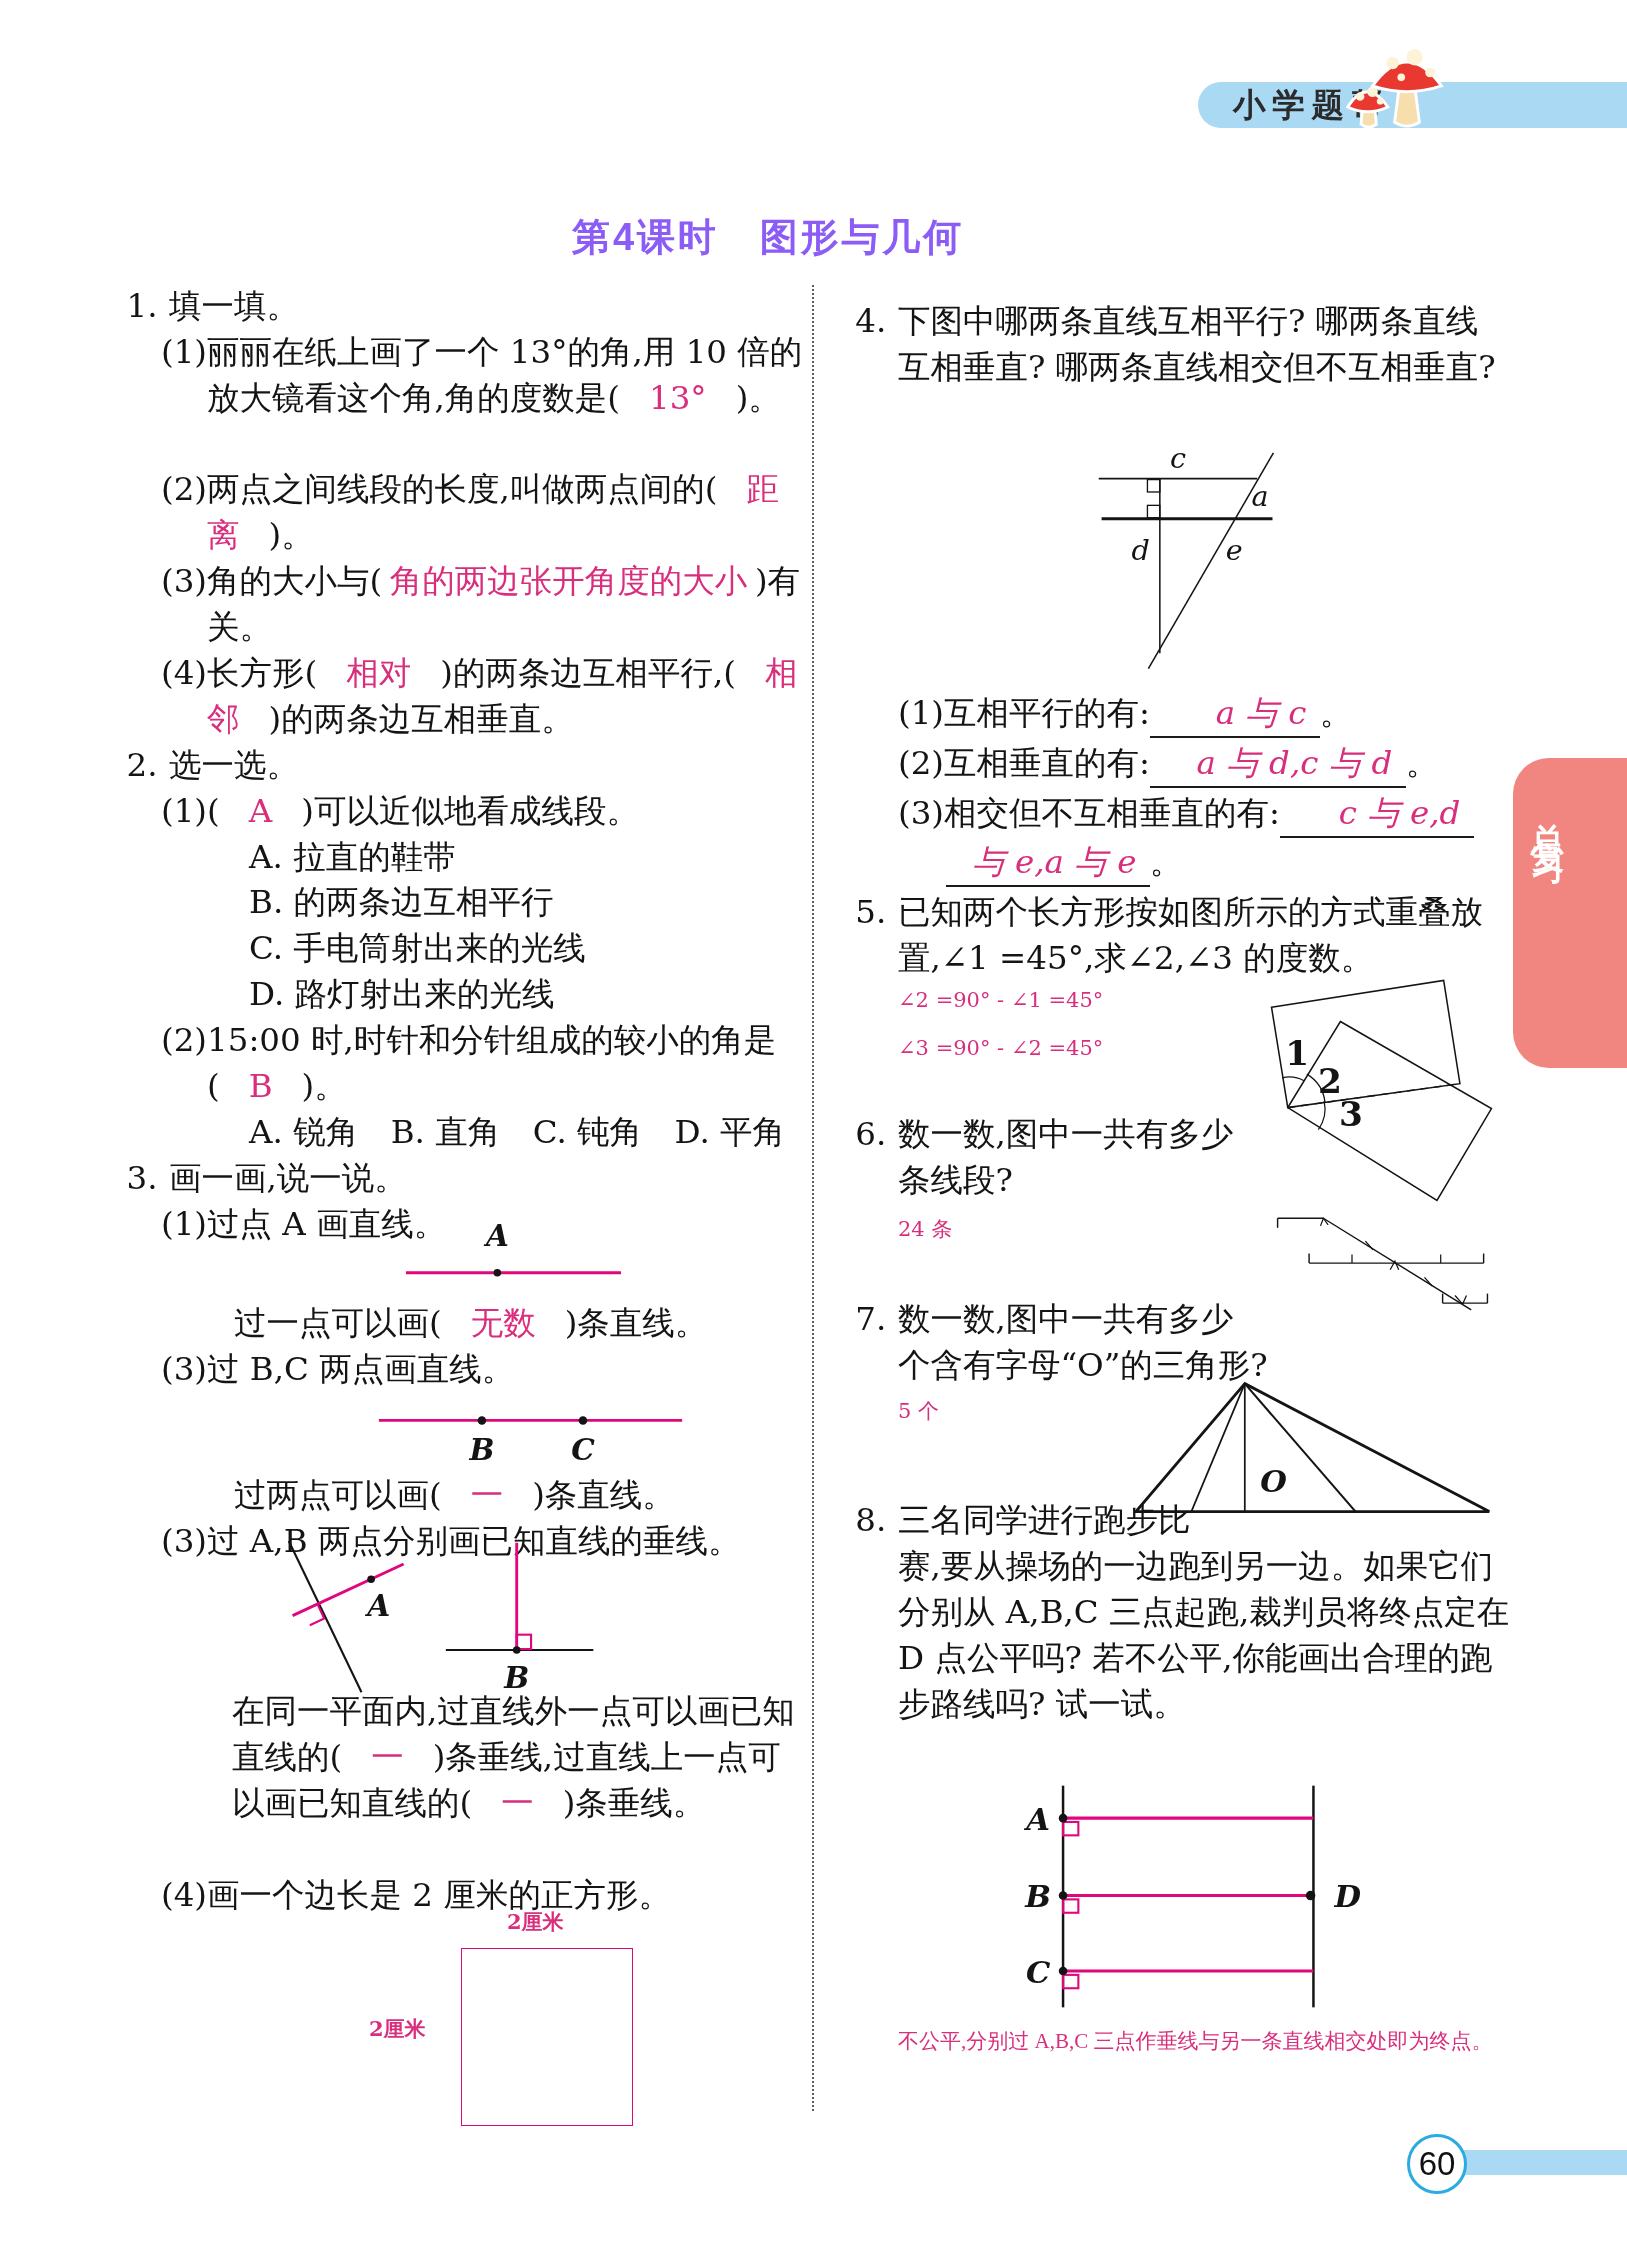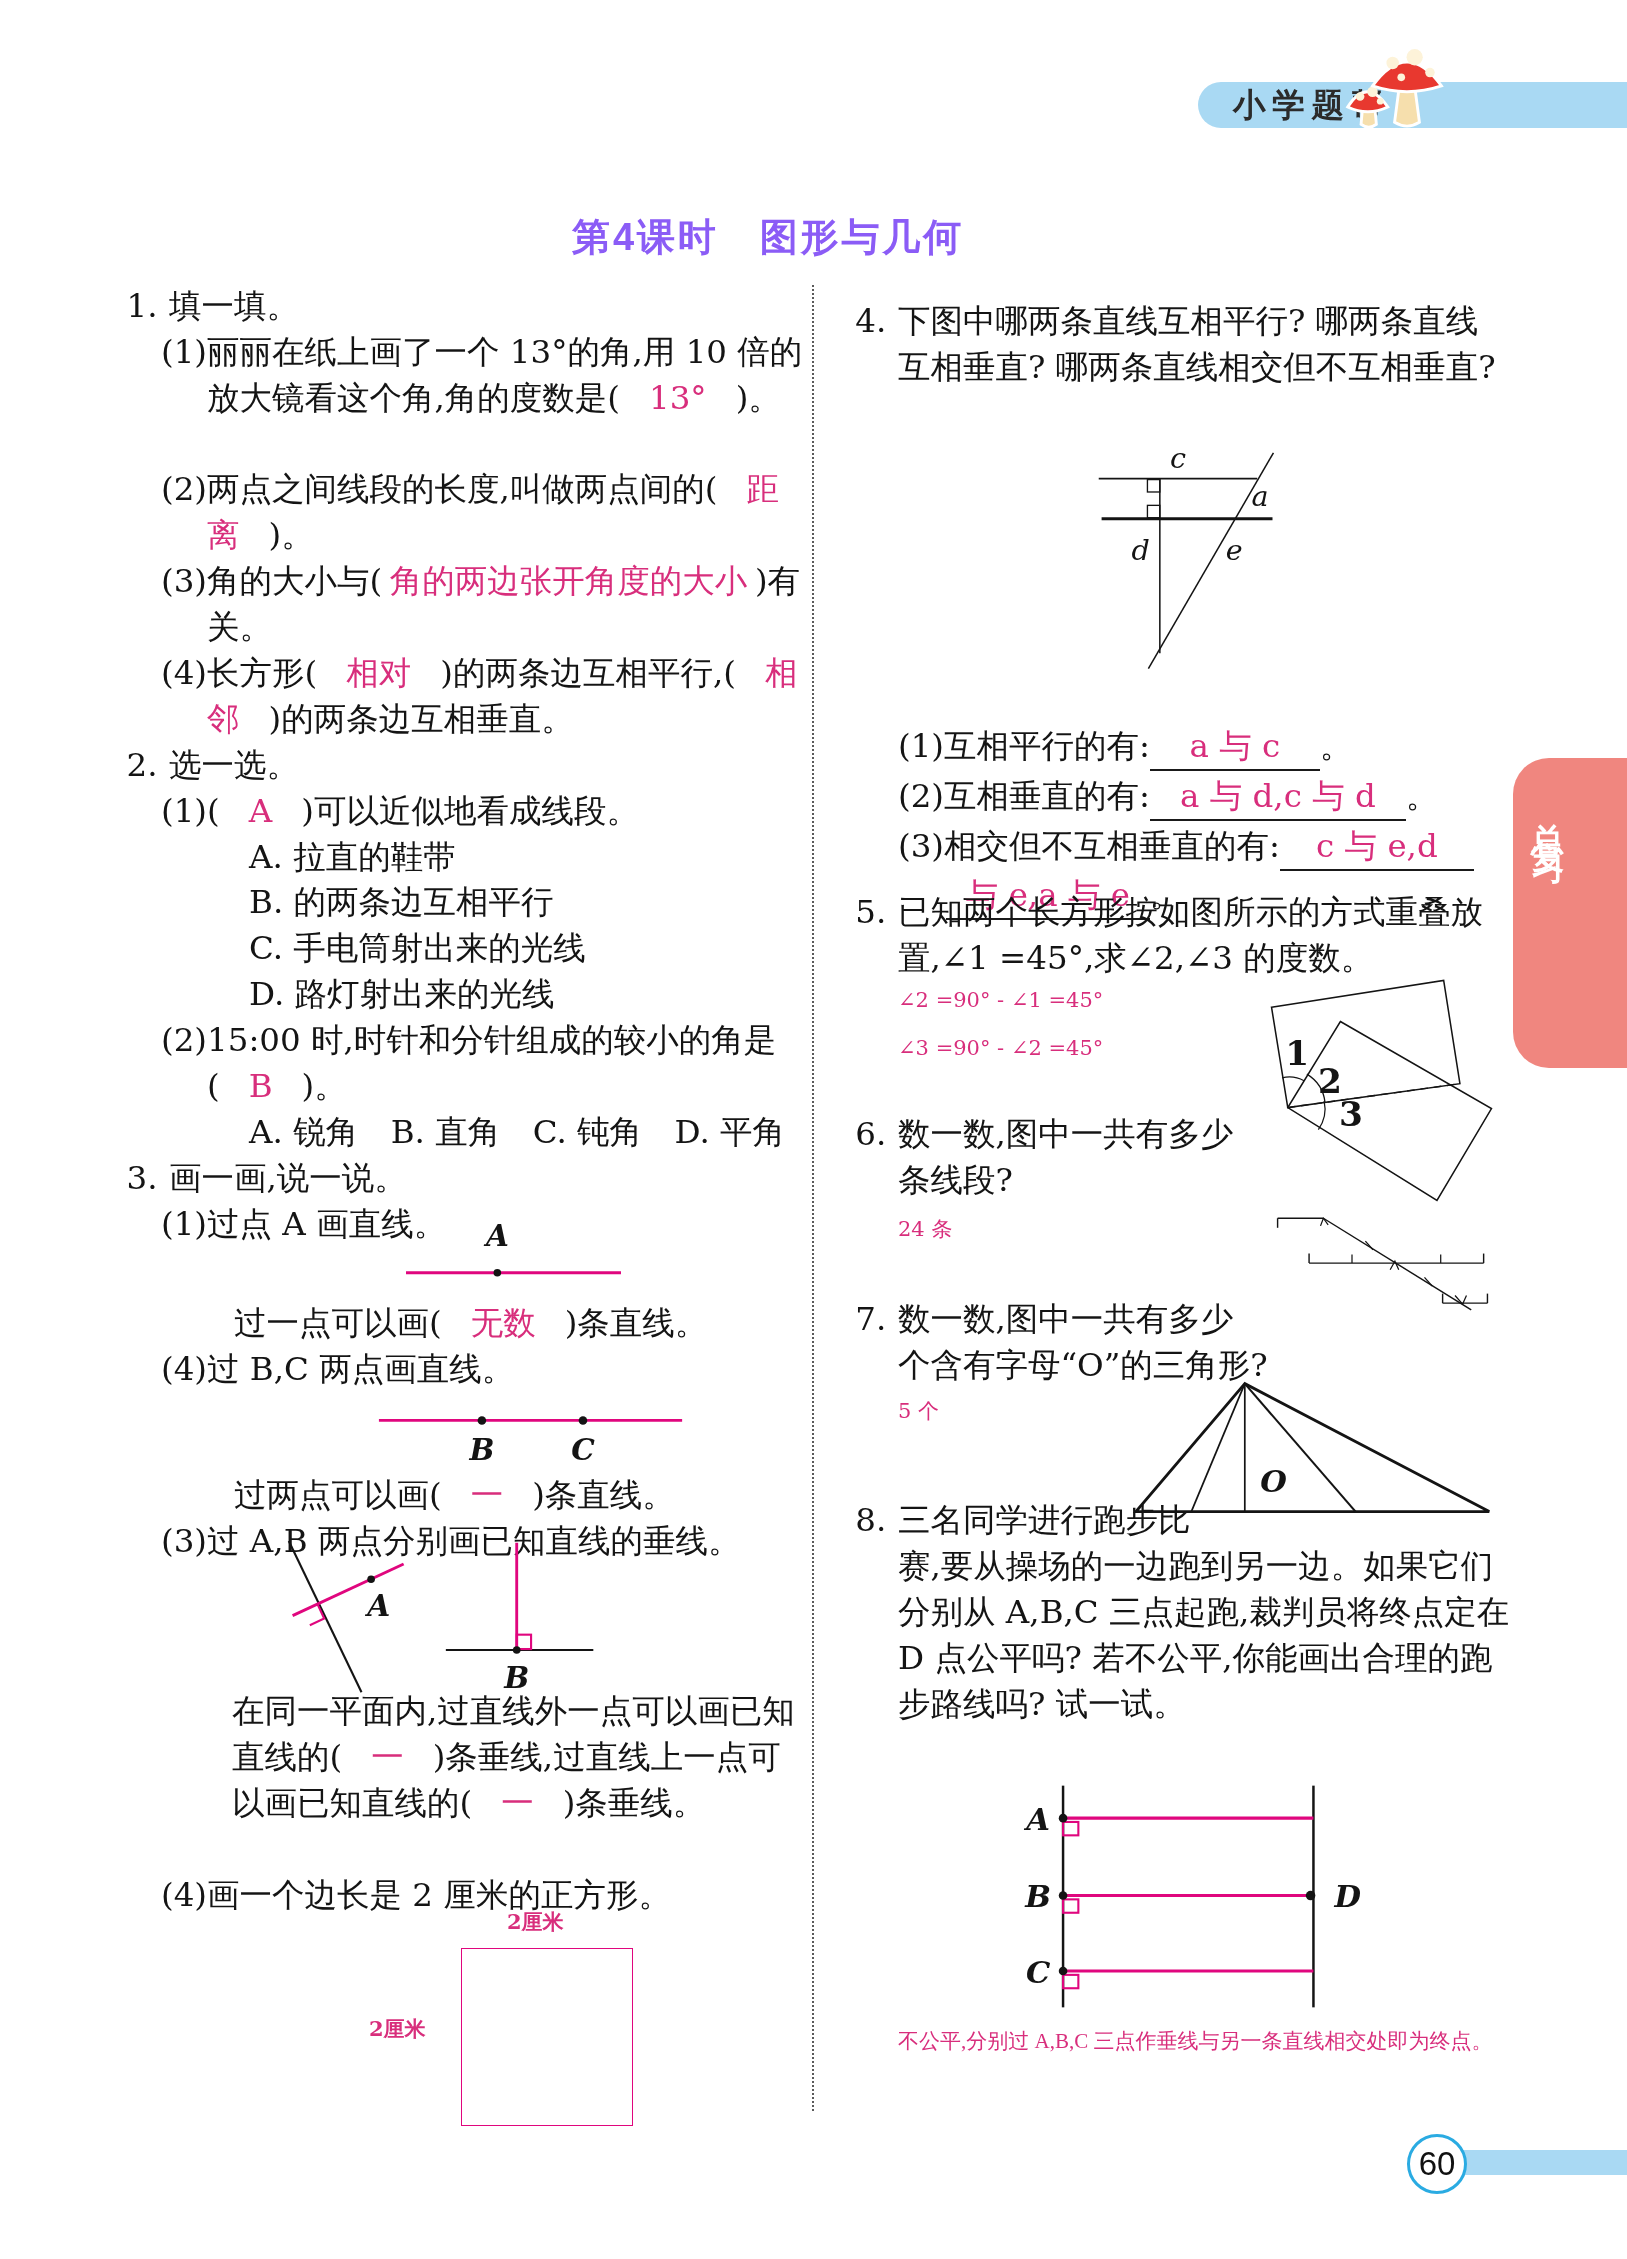--- a/index.html
+++ b/index.html
@@ -5,22 +5,22 @@
   html,body{margin:0;padding:0;background:#e8e8e8;}
   .page{position:relative;width:1628px;height:2260px;background:#ffffff;overflow:hidden;
         font-family:"DejaVu Serif","Liberation Serif",serif;color:#141414;font-size:32.5px;}
   .abs{position:absolute;}
   .ln{line-height:46px;}
   .hang{padding-left:46px;text-indent:-46px;}
   .pink{color:#d82e7c;}
   .hand{font-size:21px;}
   .ansin{padding:0 29px;}
   .ansin-s{padding:0 7.6px;}
-  .blank{display:inline-block;border-bottom:2.4px solid #1a1a1a;text-align:center;
-         padding:0 13.4px;text-indent:0;margin-top:33px;}
+  .blank{display:inline-block;border-bottom:2.4px solid #1a1a1a;text-align:right;
+         padding:0 13.4px;text-indent:0;font-style:italic;}
   .qnum{display:inline-block;}
   .qhead{margin-left:11.5px;}
   .title{font-family:"Liberation Sans","DejaVu Sans",sans-serif;font-weight:bold;
          font-size:38px;letter-spacing:2.9px;color:#8b5cf6;}
   .brandbar{background:#a9d9f3;border-radius:25px 0 0 25px;}
   .brand{font-family:"Liberation Sans","DejaVu Sans",sans-serif;font-weight:bold;
          font-size:32.5px;letter-spacing:6.7px;color:#2b2b2b;line-height:46px;}
   .divider{border-left:2.9px dotted #5a5a5a;width:0;}
   .tab{background:#f0867f;border-radius:36px 0 0 36px;}
   .tabtxt{writing-mode:vertical-rl;font-family:"Liberation Sans","DejaVu Sans",sans-serif;
@@ -103,21 +103,21 @@
     <div class="abs ln" style="left:46px;top:1201px;">(1)过点 A 画直线。</div>
 
     <svg class="abs" style="left:279px;top:1210px;font-size:34px" width="239" height="78" viewBox="0 0 250 82">
       <line x1="12" y1="66" x2="238" y2="66" stroke="#e0067e" stroke-width="3"></line>
       <circle cx="108" cy="66" r="4" fill="#141414"></circle>
       <text x="108" y="38" font-size="31" font-style="italic" font-weight="bold" text-anchor="middle" fill="#141414">A</text>
     </svg>
     <div class="abs ln" style="left:119px;top:1300px;white-space:nowrap;">
       <span>过一点可以画(</span><span class="pink ansin">无数</span><span>)条直线。</span>
     </div>
-    <div class="abs ln" style="left:46px;top:1346px;">(4)过 B,C 两点画直线。</div>
+    <div class="abs ln" style="left:46px;top:1346px;">(3)过 B,C 两点画直线。</div>
 
     <svg class="abs" style="left:256px;top:1388px;font-size:34px" width="320" height="82" viewBox="0 0 335 86">
       <line x1="8" y1="34" x2="326" y2="34" stroke="#e0067e" stroke-width="3"></line>
       <circle cx="116" cy="34" r="4.5" fill="#141414"></circle>
       <circle cx="222" cy="34" r="4.5" fill="#141414"></circle>
       <text x="116" y="76" font-size="31" font-style="italic" font-weight="bold" text-anchor="middle" fill="#141414">B</text>
       <text x="222" y="76" font-size="31" font-style="italic" font-weight="bold" text-anchor="middle" fill="#141414">C</text>
     </svg>
     <div class="abs ln" style="left:119px;top:1472px;white-space:nowrap;">
       <span>过两点可以画(</span><span class="pink ansin">一</span><span>)条直线。</span>

